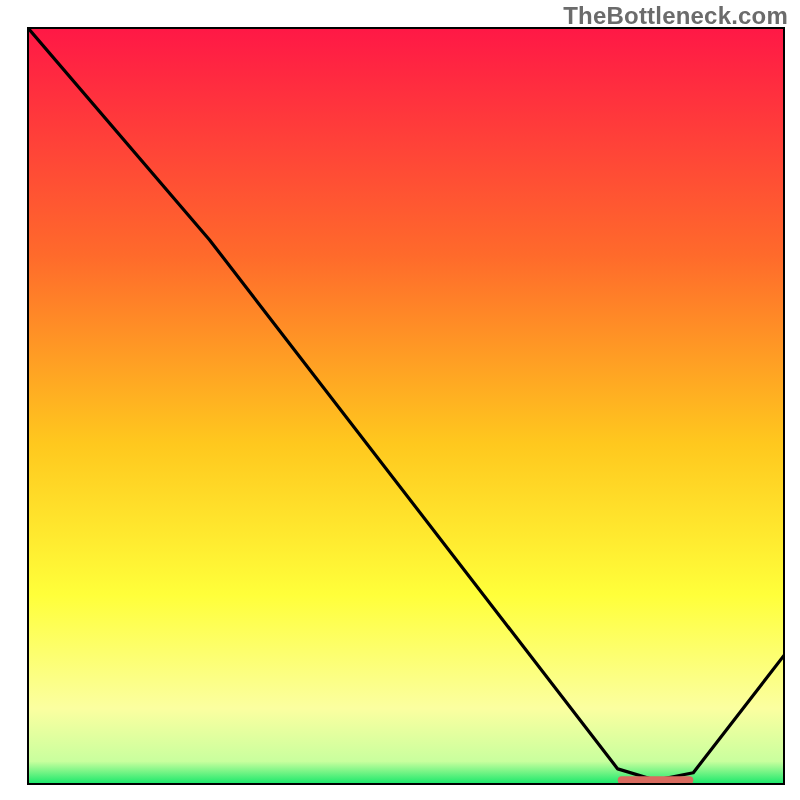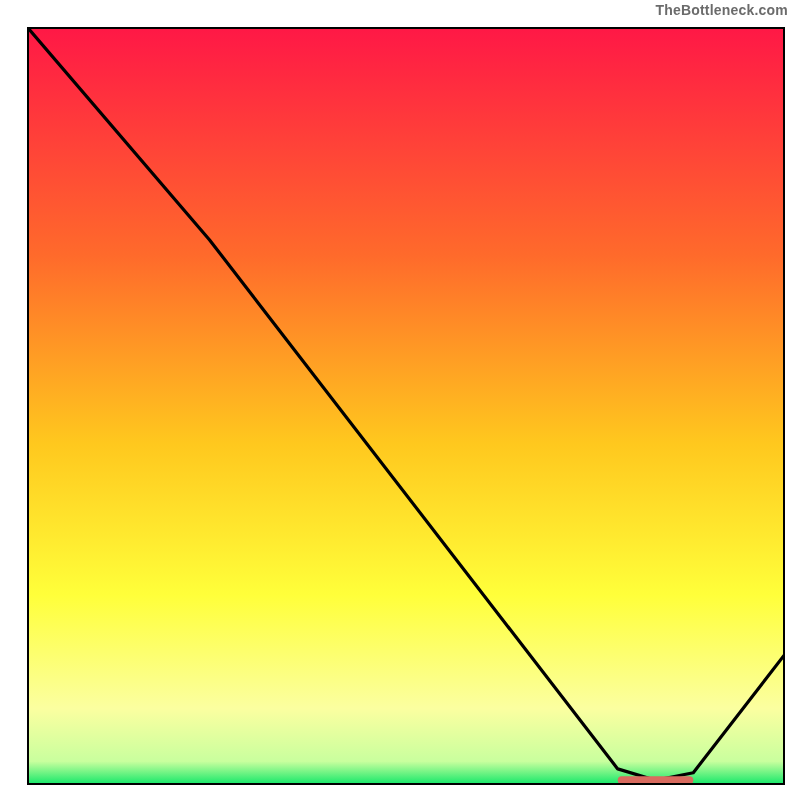--- a/index.html
+++ b/index.html
@@ -12,21 +12,21 @@
   }
   .container {
     position: relative;
     width: 800px;
     height: 800px;
   }
   .watermark {
     position: absolute;
     top: 2px;
     right: 12px;
-    font-size: 14px;
+    font-size: 24px;
     font-weight: bold;
     color: #6b6b6b;
     letter-spacing: 0.2px;
   }
   svg {
     display: block;
   }
 </style>
 </head>
 <body>

